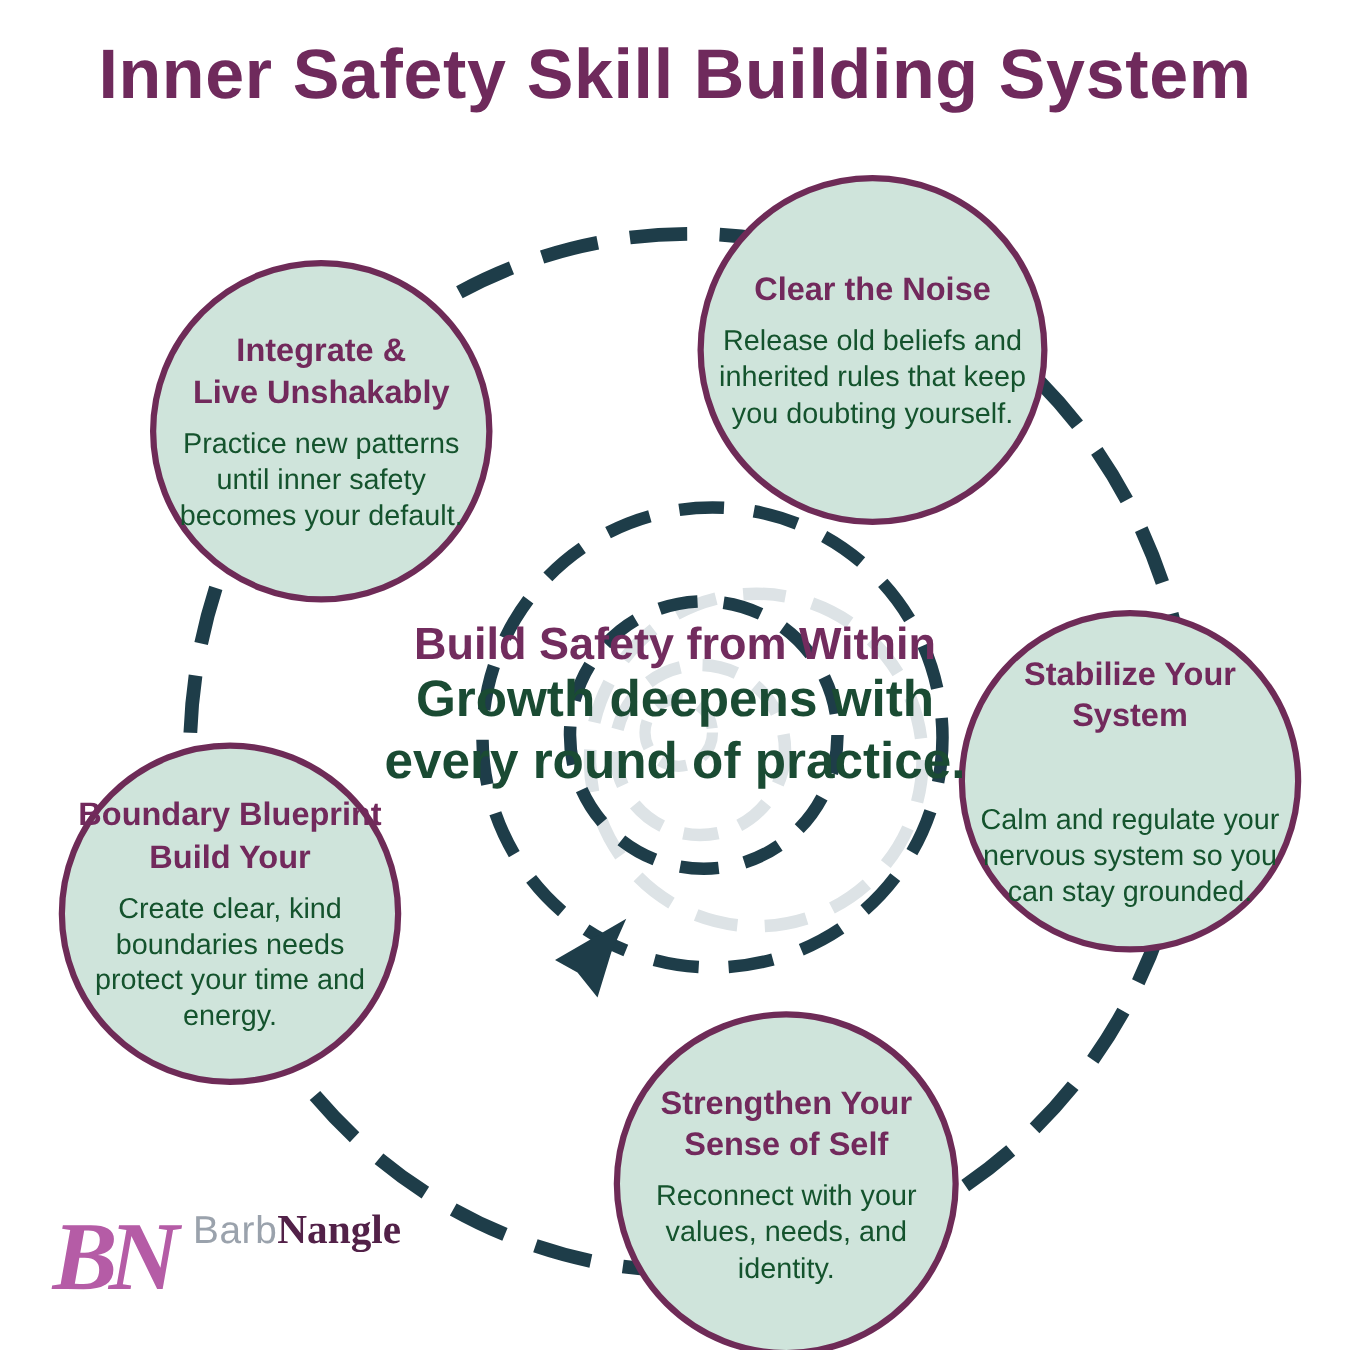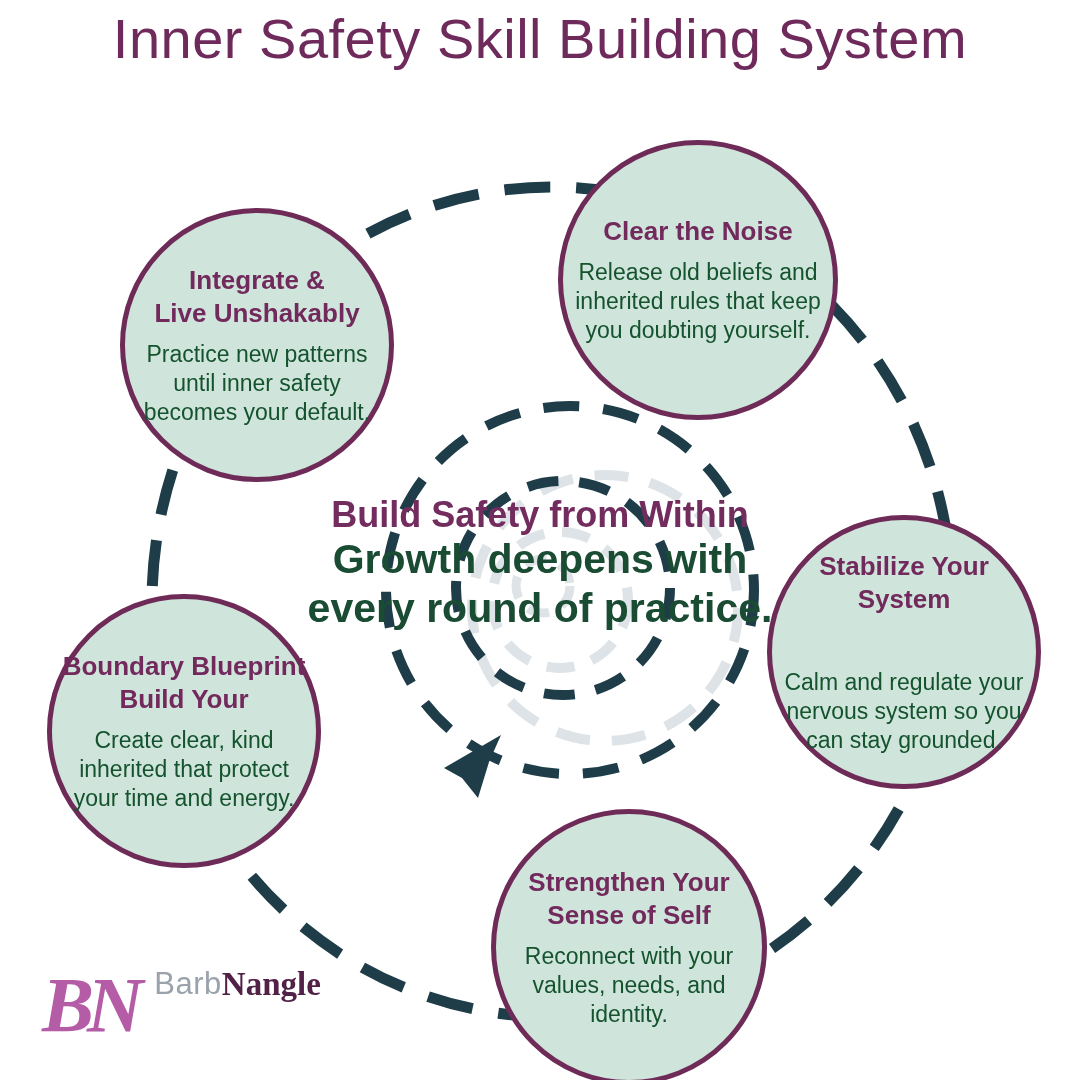--- a/index.html
+++ b/index.html
@@ -1,40 +1,40 @@
 <!DOCTYPE html>
 <html><head>
 <meta charset="utf-8">
 <style>
   html,body { margin:0; padding:0; background:#ffffff; }
   .canvas {
     position:relative; width:1080px; height:1080px; overflow:hidden;
     background:#ffffff; font-family:"Liberation Sans", sans-serif;
   }
   .title {
-    position:absolute; top:6px; left:0; width:100%;
-    text-align:center; font-size:56px; font-weight:400;
+    position:absolute; top:26px; left:0; width:100%;
+    text-align:center; font-size:56px; font-weight:700;
     color:#6f2a5c; letter-spacing:0.5px;
   }
   svg.diagram { position:absolute; left:0; top:0; width:1080px; height:1080px; }
 
   .circle {
     position:absolute; border-radius:50%;
     background:#cfe4db; border:5px solid #6e2b57;
     box-sizing:border-box; display:flex; flex-direction:column;
     align-items:center; justify-content:center; text-align:center;
     padding:12px 8px;
   }
   .circle .step-title { margin:0 0 9px 0; font-size:26px; font-weight:bold; color:#72295c; line-height:1.3; }
   .circle .step-title span { display:block; }
   .circle .step-body { margin:0; font-size:23px; color:#14532d; line-height:1.25; max-width:250px; }
 
   .c-clear      { left:558px; top:140px; width:280px; height:280px; }
   .c-integrate  { left:120px; top:208px; width:274px; height:274px; }
-  .c-stabilize  { left:767px; top:515px; width:274px; height:274px;gap:42px; }
+  .c-stabilize  { left:767px; top:488px; width:274px; height:274px;gap:42px; }
   .c-boundary   { left:47px;  top:594px; width:274px; height:274px; }
   .c-strengthen { left:491px; top:809px; width:276px; height:276px; }
 
   .center-text { position:absolute; left:230px; top:494px; width:620px; text-align:center; }
   .center-text .l1 { font-size:36px; font-weight:800; color:#722c5e; line-height:1.15; }
   .center-text .l2 { font-size:41px; font-weight:800; color:#1a4b33; line-height:1.18; }
 
   .logo { position:absolute; left:42px; top:966px; display:flex; align-items:flex-start; }
   .logo .monogram {
     font-family:"Liberation Serif", serif; font-style:italic; font-weight:bold;
@@ -85,21 +85,21 @@
       <span>Sense of Self</span>
     </h3>
     <p class="step-body">Reconnect with your values, needs, and identity.</p>
   </div>
 
   <div class="circle c-boundary">
     <h3 class="step-title">
       <span>Boundary Blueprint</span>
       <span>Build Your</span>
     </h3>
-    <p class="step-body">Create clear, kind inherited that protect your time and energy.</p>
+    <p class="step-body">Create clear, kind boundaries needs protect your time and energy.</p>
   </div>
 
   <div class="circle c-integrate">
     <h3 class="step-title">
       <span>Integrate &amp;</span>
       <span>Live Unshakably</span>
     </h3>
     <p class="step-body">Practice new patterns until inner safety becomes your default.</p>
   </div>
 

